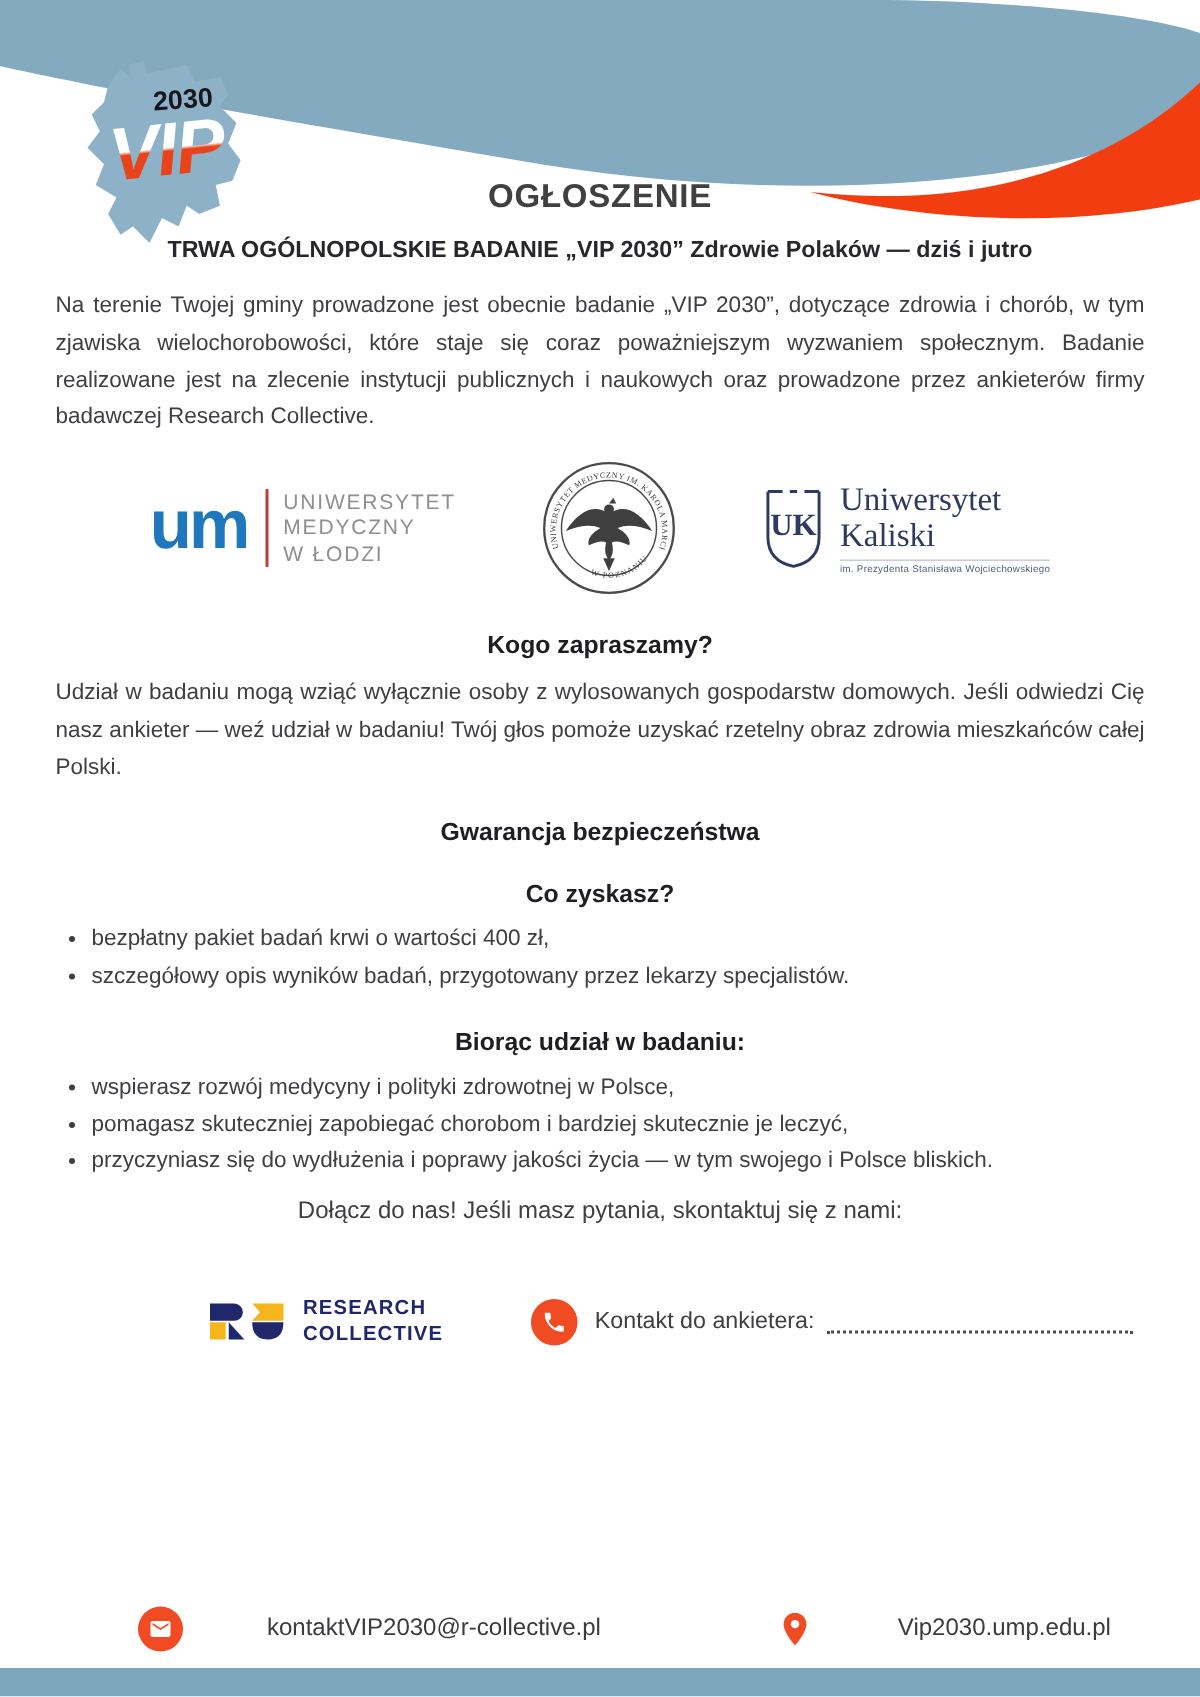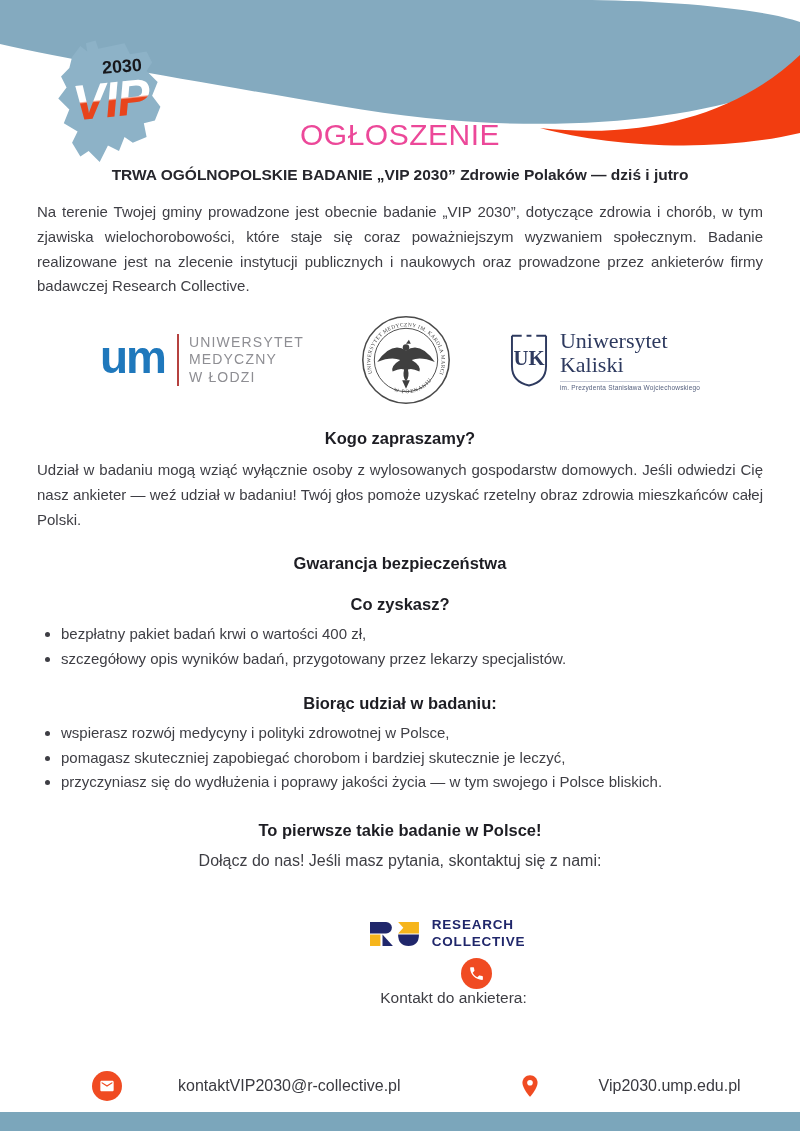--- a/index.html
+++ b/index.html
@@ -10,21 +10,21 @@
     color:#3e3e44;
   }
   
   .top-deco{position:absolute;top:0;left:0;width:800px;height:200px;z-index:0;}
   .bottom-band{position:absolute;bottom:0;left:0;width:800px;height:19px;background:#7ba6bb;z-index:0;}
   
   .vip-map{position:absolute;left:50px;top:34px;width:138px;height:140px;z-index:2;}
   
   main{position:relative;z-index:1;padding:118px 37px 0 37px;box-sizing:border-box;width:800px;}
   h1.page-title{
-    margin:0;text-align:center;font-size:30px;font-weight:400;color:#ec4899;letter-spacing:.5px;
+    margin:0;text-align:center;font-size:22px;font-weight:700;color:#404040;letter-spacing:.5px;
   }
   .subtitle{
     margin:14px 0 0 0;text-align:center;font-size:15.5px;font-weight:700;color:#26262c;
   }
   p.body-text{
     margin:16px 0 0 0;font-size:15px;line-height:1.65;text-align:justify;color:#3e3e44;
   }
   
   .logos-row{margin-top:14px;display:flex;align-items:center;justify-content:center;gap:54px;height:94px;}
   .logo-lodz{display:flex;align-items:center;}
@@ -40,21 +40,21 @@
   
   h2.section-heading{
     margin:22px 0 0 0;text-align:center;font-size:16.5px;font-weight:800;color:#1d1d23;
   }
   p.section-para{margin:10px 0 0 0;font-size:15px;line-height:1.65;text-align:justify;}
   ul.section-list{margin:8px 0 0 0;padding-left:24px;}
   ul.section-list li{font-size:15px;line-height:1.65;color:#3e3e44;}
   .closing-heading{margin:26px 0 0 0;text-align:center;font-size:16.5px;font-weight:800;color:#1d1d23;}
   .closing-line{margin:12px 0 0 0;text-align:center;font-size:16px;color:#3e3e44;}
   
-  .contact-row{display:flex;align-items:center;margin:40px 8px 0 103px;flex-direction:column;}
+  .contact-row{display:flex;align-items:center;margin:40px 8px 0 103px;}
   .rc-logo{display:flex;align-items:center;}
   .rc-text{margin-left:12px;display:flex;flex-direction:column;}
   .rc-text span{color:#20276b;font-weight:800;font-size:13.5px;letter-spacing:.8px;line-height:1.25;}
   .phone-badge{width:31px;height:31px;border-radius:50%;background:#f04b22;display:flex;align-items:center;justify-content:center;margin-left:58px;flex:0 0 auto;}
   .contact-label{margin-left:12px;font-size:15.5px;color:#3e3e44;white-space:nowrap;}
   .dots{flex:1;border-bottom:2px dotted #4b4b4b;height:1px;margin:12px 0 0 8px;}
   
   .footer{position:absolute;left:0;bottom:28px;width:800px;display:flex;align-items:center;padding-left:92px;box-sizing:border-box;z-index:1;}
   .footer .f-item{display:flex;align-items:center;gap:43px;}
   .footer .f-item + .f-item{margin-left:116px;}
@@ -149,21 +149,20 @@
     <li>szczegółowy opis wyników badań, przygotowany przez lekarzy specjalistów.</li>
   </ul>
 
   <h2 class="section-heading">Biorąc udział w badaniu:</h2>
   <ul class="section-list">
     <li>wspierasz rozwój medycyny i polityki zdrowotnej w Polsce,</li>
     <li>pomagasz skuteczniej zapobiegać chorobom i bardziej skutecznie je leczyć,</li>
     <li>przyczyniasz się do wydłużenia i poprawy jakości życia — w tym swojego i Polsce bliskich.</li>
   </ul>
 
-  <h2 class="closing-heading">To pierwsze takie badanie w Polsce!</h2>
   <p class="closing-line">Dołącz do nas! Jeśli masz pytania, skontaktuj się z nami:</p>
 
   <div class="contact-row">
     <div class="rc-logo">
       <svg width="50" height="48" viewBox="0 0 96 46">
         <path fill="#20276b" d="M0,0 H31 A11,11 0 0 1 31,22 H0 Z"></path>
         <rect fill="#f6b51b" x="0" y="24" width="20" height="22"></rect>
         <path fill="#20276b" d="M24,24 L44,46 H24 Z"></path>
         <g transform="translate(54,0)">
           <path fill="#f6b51b" d="M0,0 H40 V22 H0 L10,11 Z"></path>

